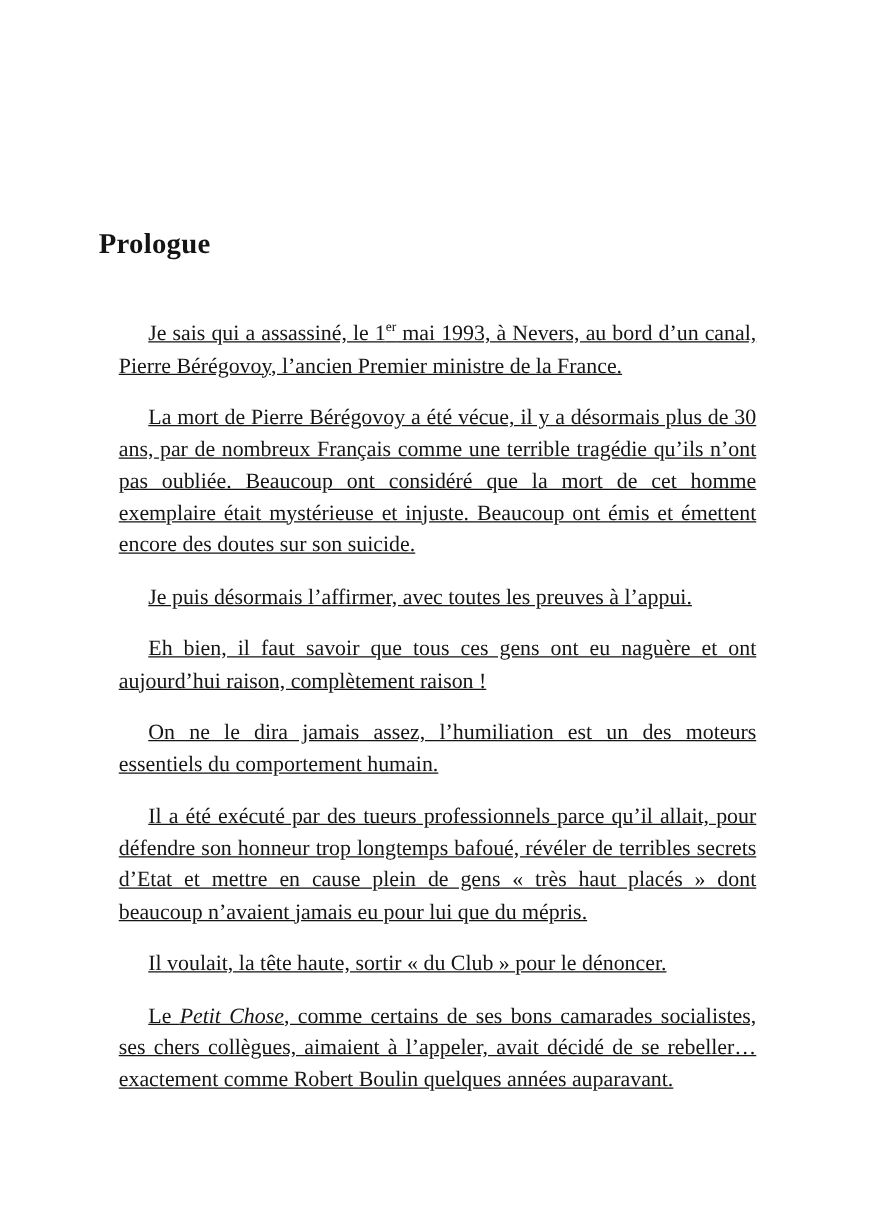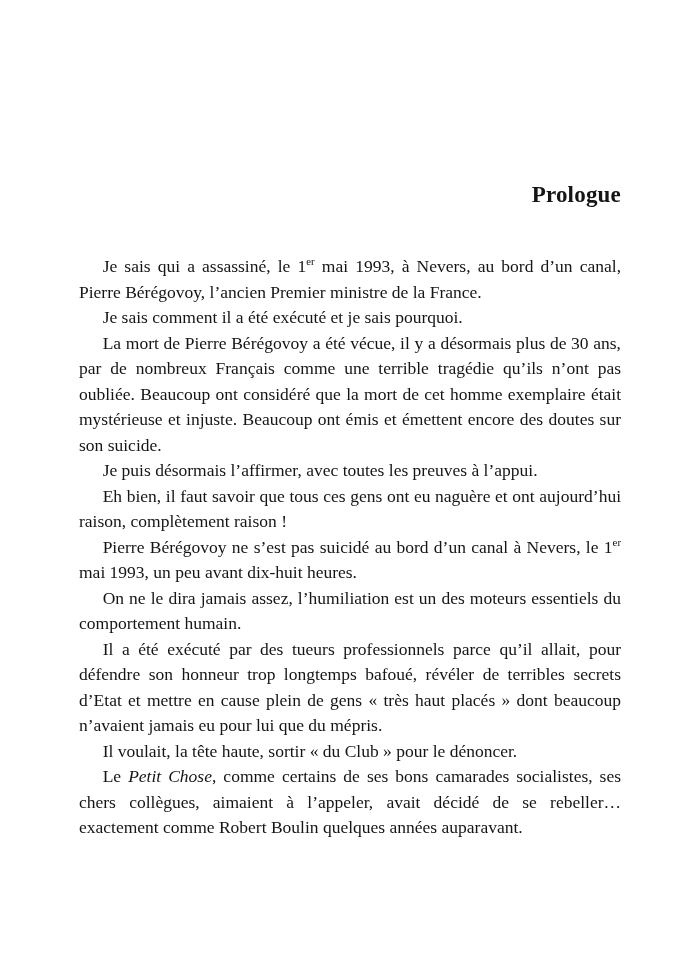--- a/index.html
+++ b/index.html
@@ -13,54 +13,53 @@
     height: 969px;
     background: #ffffff;
     box-sizing: border-box;
     padding: 182px 79px 0 79px;
     font-family: "Liberation Serif", "DejaVu Serif", serif;
     color: #151515;
     overflow: hidden;
   }
   .chapter-title {
     margin: 0 0 46px 0;
-    text-align: right;
+    text-align: left;
     font-size: 23px;
     font-weight: 700;
     letter-spacing: 0.2px;
   }
   .body-text {
     font-size: 17.5px;
     line-height: 25.5px;
     text-align: justify;
     text-justify: inter-word;
   }
   .body-text p {
-    margin: 0;
+    margin: 16px;
     text-indent: 1.35em;
+    text-decoration: underline;
   }
   .body-text sup {
     font-size: 0.62em;
     line-height: 0;
     vertical-align: super;
   }
   .body-text em {
     font-style: italic;
   }
 </style>
 </head>
 <body>
 
 <div class="book-page">
   <h1 class="chapter-title">Prologue</h1>
   <div class="body-text">
       <p><span>Je sais qui a assassiné, le 1</span><sup>er</sup><span> mai 1993, à Nevers, au bord d’un canal, Pierre Bérégovoy, l’ancien Premier ministre de la France.</span></p>
-      <p><span>Je sais comment il a été exécuté et je sais pourquoi.</span></p>
       <p><span>La mort de Pierre Bérégovoy a été vécue, il y a désormais plus de 30 ans, par de nombreux Français comme une terrible tragédie qu’ils n’ont pas oubliée. Beaucoup ont considéré que la mort de cet homme exemplaire était mystérieuse et injuste. Beaucoup ont émis et émettent encore des doutes sur son suicide.</span></p>
       <p><span>Je puis désormais l’affirmer, avec toutes les preuves à l’appui.</span></p>
       <p><span>Eh bien, il faut savoir que tous ces gens ont eu naguère et ont aujourd’hui raison, complètement raison !</span></p>
-      <p><span>Pierre Bérégovoy ne s’est pas suicidé au bord d’un canal à Nevers, le 1</span><sup>er</sup><span> mai 1993, un peu avant dix-huit heures.</span></p>
       <p><span>On ne le dira jamais assez, l’humiliation est un des moteurs essentiels du comportement humain.</span></p>
       <p><span>Il a été exécuté par des tueurs professionnels parce qu’il allait, pour défendre son honneur trop longtemps bafoué, révéler de terribles secrets d’Etat et mettre en cause plein de gens « très haut placés » dont beaucoup n’avaient jamais eu pour lui que du mépris.</span></p>
       <p><span>Il voulait, la tête haute, sortir « du Club » pour le dénoncer.</span></p>
       <p><span>Le </span><em>Petit Chose</em><span>, comme certains de ses bons camarades socialistes, ses chers collègues, aimaient à l’appeler, avait décidé de se rebeller… exactement comme Robert Boulin quelques années auparavant.</span></p>
     </div>
 </div>
 
 </body></html>

